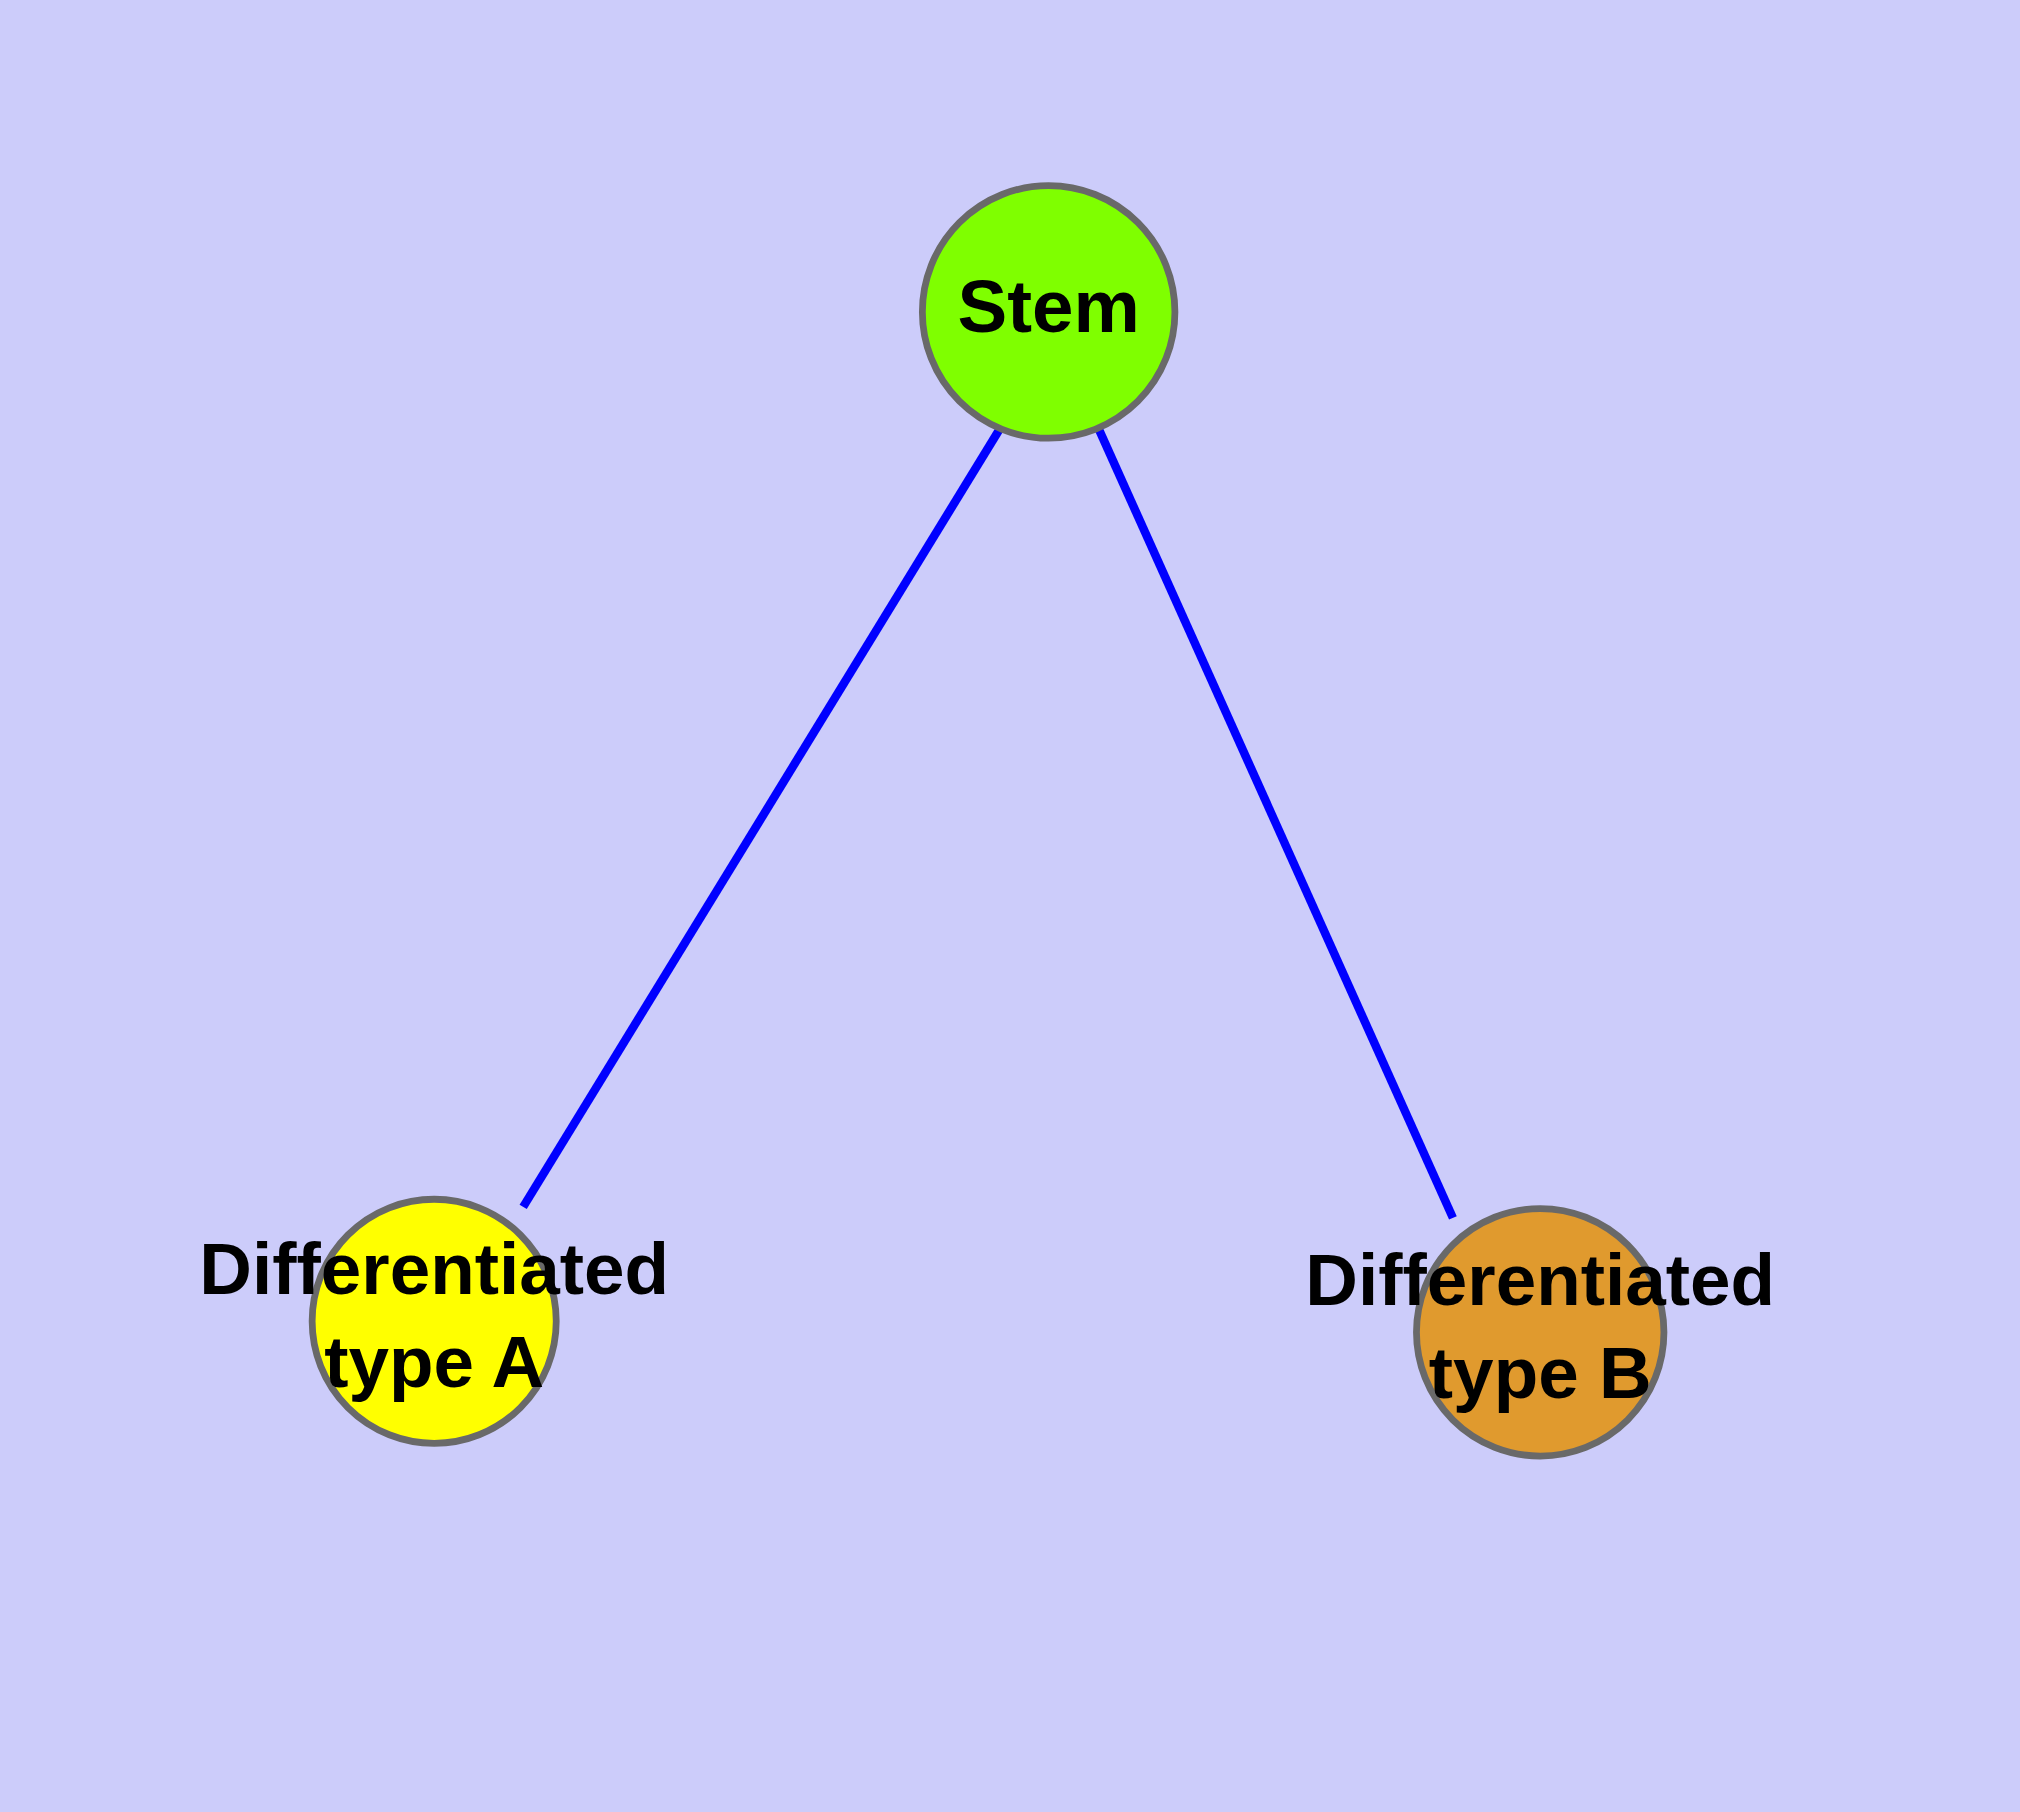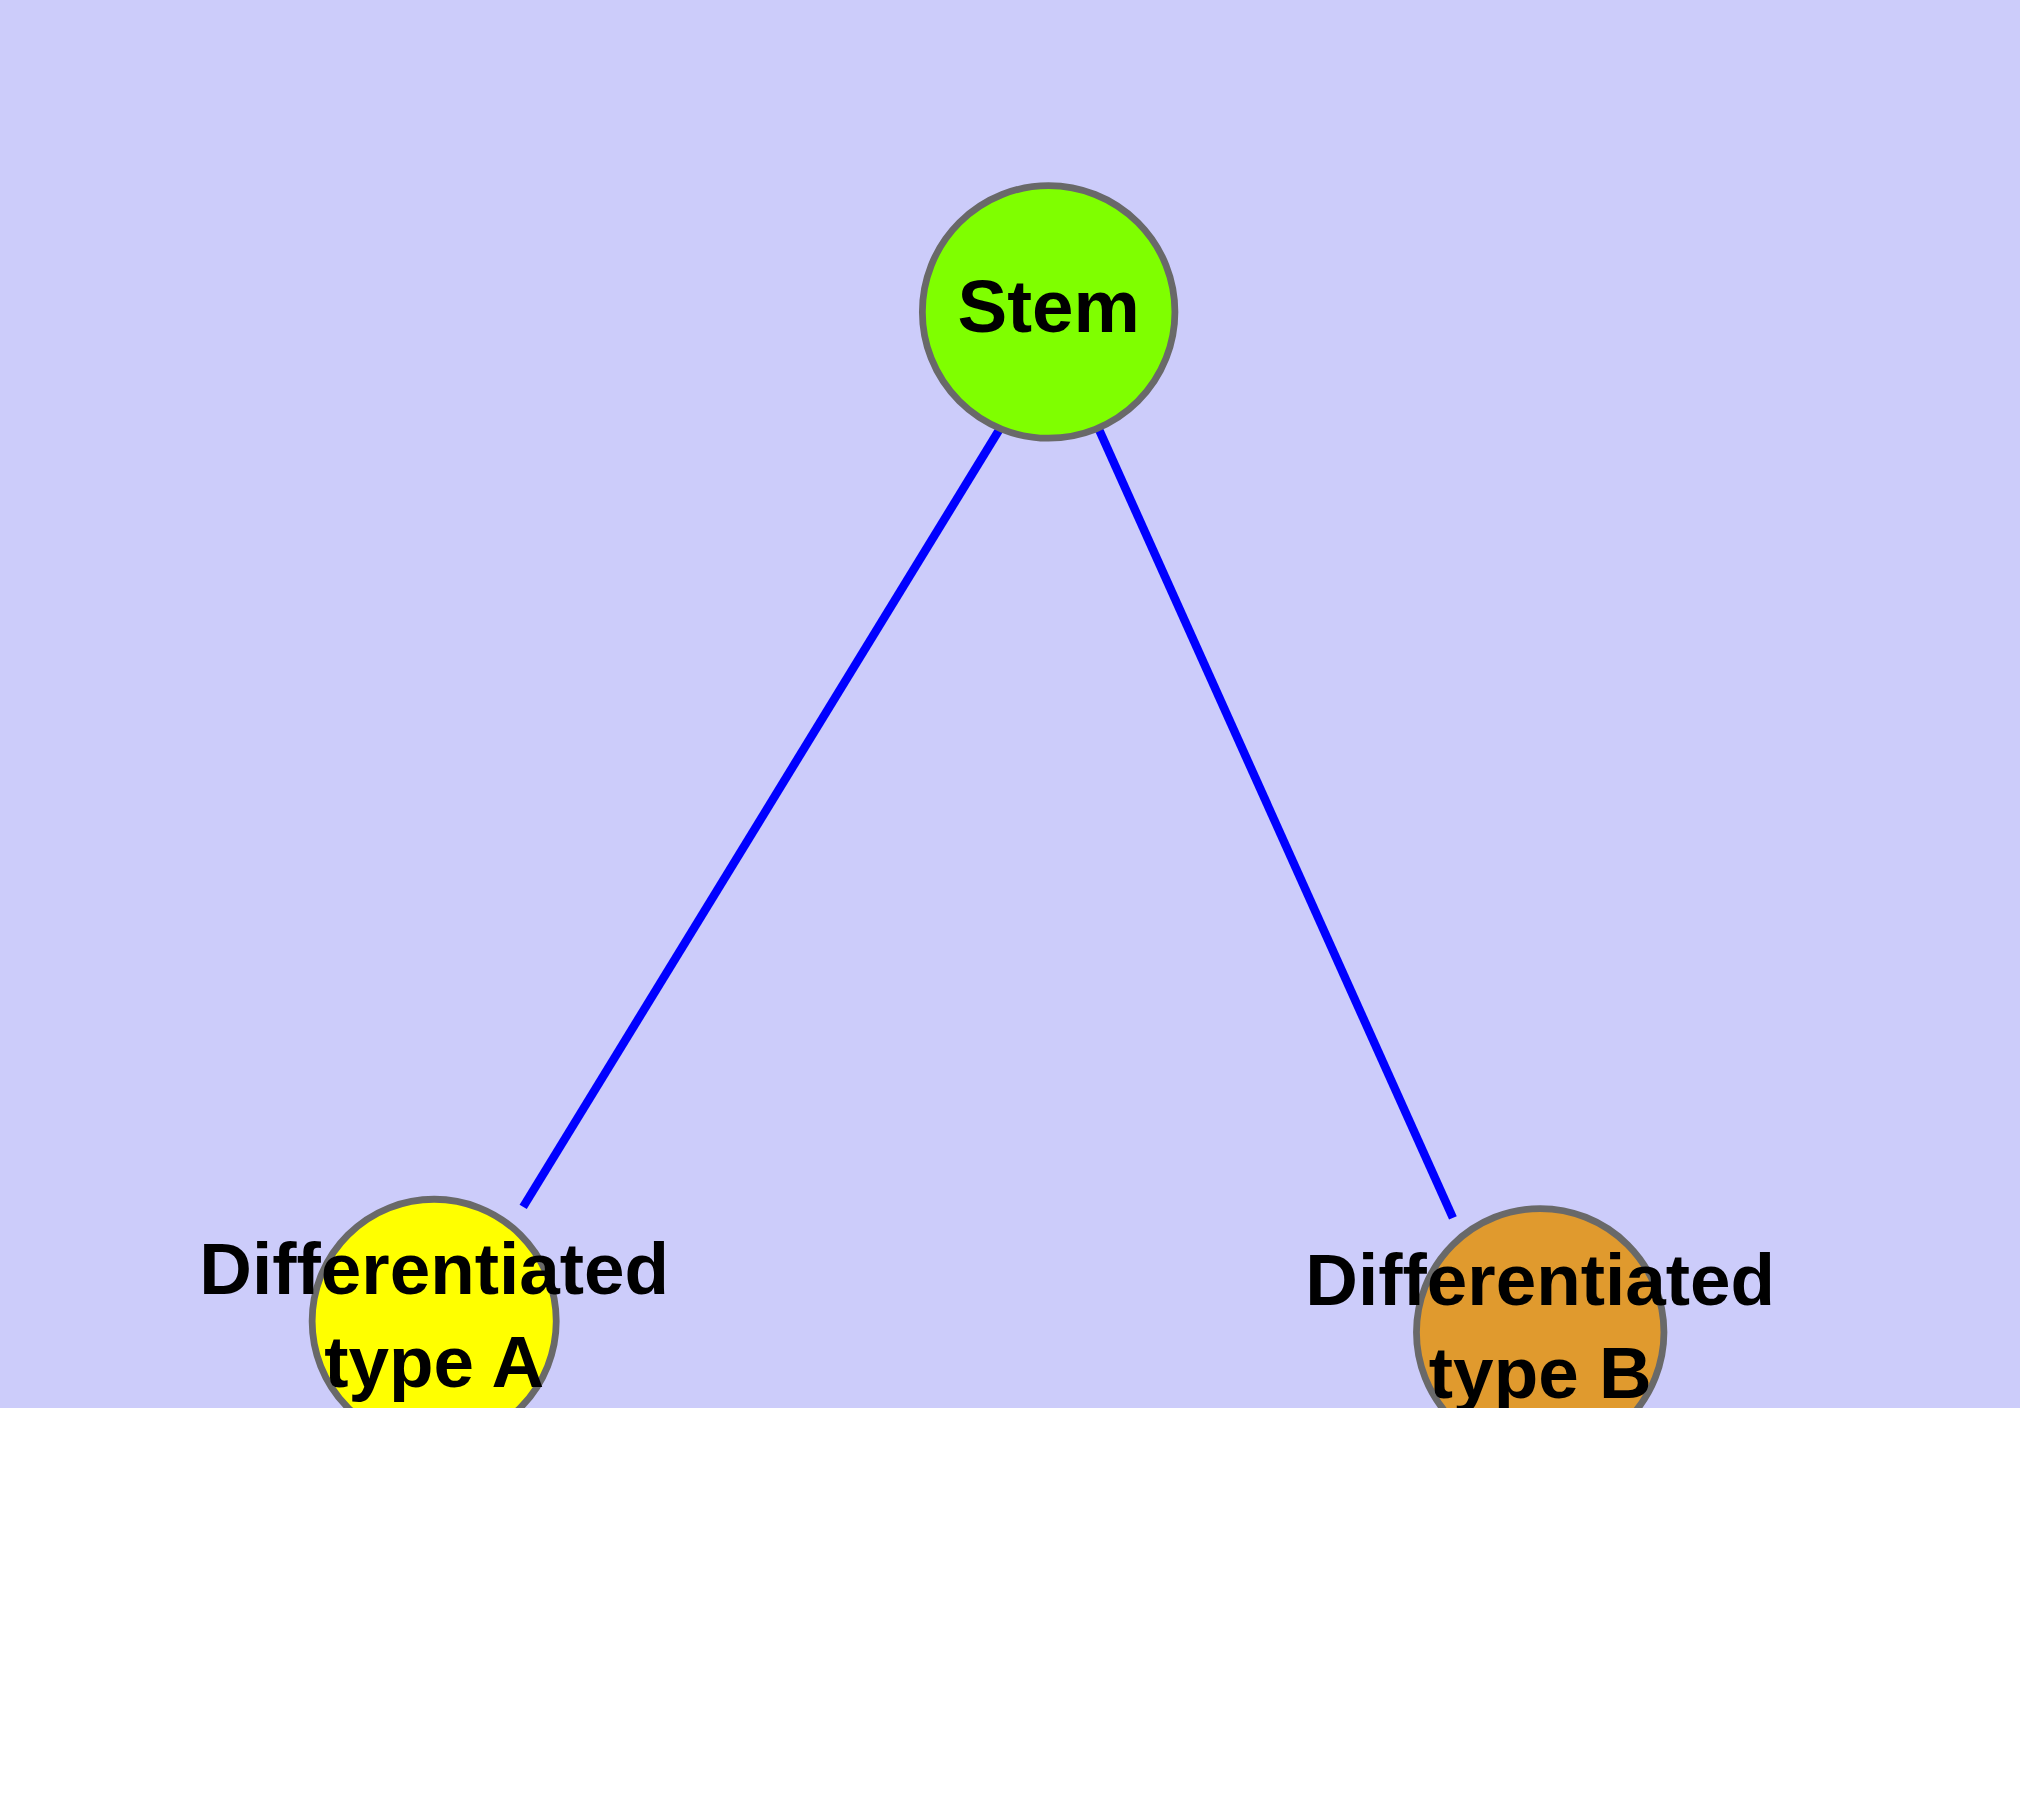--- a/index.html
+++ b/index.html
@@ -27,21 +27,21 @@
     fill: #000000;
     stroke: none;
     paint-order: stroke fill;
     dominant-baseline: middle;
     text-anchor: middle;
   }
 </style>
 </head>
 <body>
 
-<div id="canvas" style="width: 2021px; height: 1408px; background: rgb(204, 204, 250);">
+<div id="canvas" style="width: 2021px; height: 1812px; background: rgb(204, 204, 250);">
   <svg id="graph-svg" viewBox="0 0 2384 2138" xmlns="http://www.w3.org/2000/svg" aria-label="cell differentiation graph" style="width: 2021px; height: 1812px;">
 
     <rect id="bg-rect" x="0" y="0" width="2384" height="2138" fill="#CCCCFA"></rect>
 
     <g id="edges-layer">
         <line x1="1180" y1="505" x2="617" y2="1424" stroke="#0000FF" stroke-width="10" stroke-linecap="butt"></line>
         <line x1="1296" y1="506" x2="1714" y2="1437" stroke="#0000FF" stroke-width="10" stroke-linecap="butt"></line>
       </g>
     <g id="nodes-layer">
         <circle cx="1237" cy="368" r="149" fill="#7FFF00" stroke="#696969" stroke-width="8"></circle>

